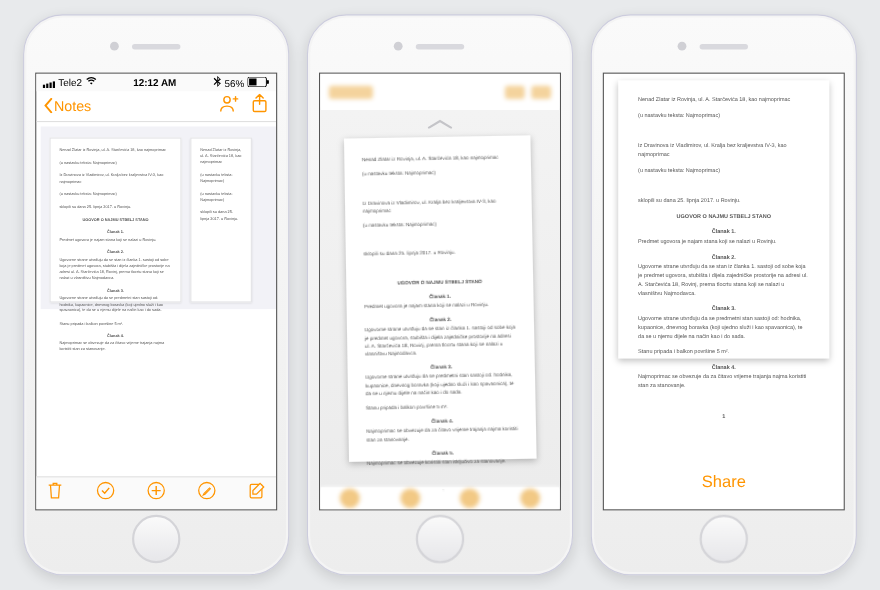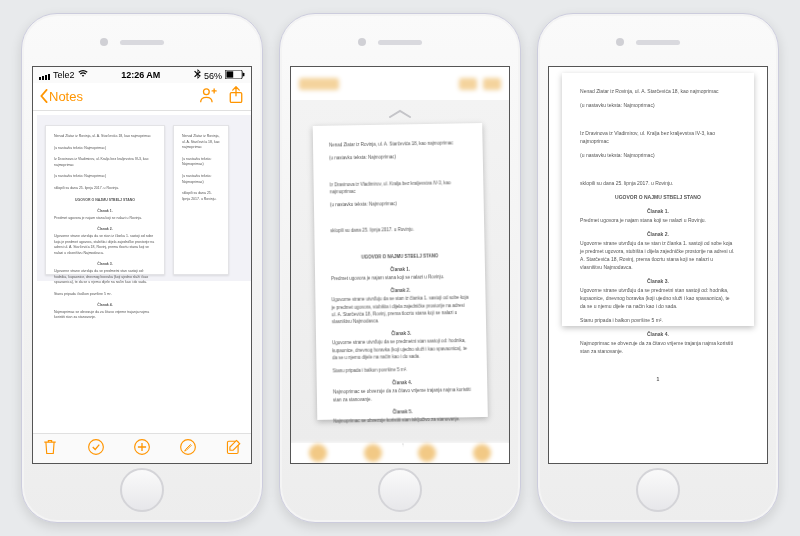--- a/index.html
+++ b/index.html
@@ -93,21 +93,21 @@
             <span></span>
             <span></span>
           </span>
         <span>Tele2</span>
         <span>
           <svg viewBox="0 0 12 10" width="10" height="9">
               <path d="M6 9L4.5 7.3a2.5 2.5 0 013 0L6 9zM2.3 5a6 6 0 017.4 0l-1 1.1a4.3 4.3 0 00-5.4 0l-1-1.1zM.5 2.9a9 9 0 0111 0l-1 1.1a7.3 7.3 0 00-9 0l-1-1.1z" fill="#000"></path>
             </svg>
         </span>
       </div>
-      <span class="time">12:26 AM</span>
+      <span class="time">12:12 AM</span>
       <div class="right">
         <span>
           <svg viewBox="0 0 8 12" width="7" height="10">
               <path d="M4 0v5L1 2 0 3l3 3-3 3 1 1 3-3v5l4-4-3-2 3-2-4-4zm1 2l1.5 1.3L5 4.5V2zm0 8V7.5l1.5 1.2L5 10z" fill="#000"></path>
             </svg>
         </span>
         <span>56%</span>
         <span>
           <svg viewBox="0 0 22 10" width="20" height="9">
               <rect x="0" y="0" width="19" height="10" rx="2" fill="none" stroke="#000"></rect>
@@ -278,18 +278,19 @@
             <p>Ugovorne strane utvrđuju da se predmetni stan sastoji od: hodnika, kupaonice, dnevnog boravka (koji ujedno služi i kao spavaonica), te da se u njemu dijele na način kao i do sada.</p>
             <p>Stanu pripada i balkon površine 5 m².</p>
           <p class="head">Članak 4.</p>
             <p>Najmoprimac se obvezuje da za čitavo vrijeme trajanja najma koristiti stan za stanovanje.</p>
           <p>&nbsp;</p>
           <p class="head">1</p>
         </div>
       </div>
       <div class="sheet">
         <div class="group">
+          <div class="cell">Share</div>
         </div>
       </div>
     </div>
   </div>
   <div class="home"></div>
 </div>
 
 </body></html>

